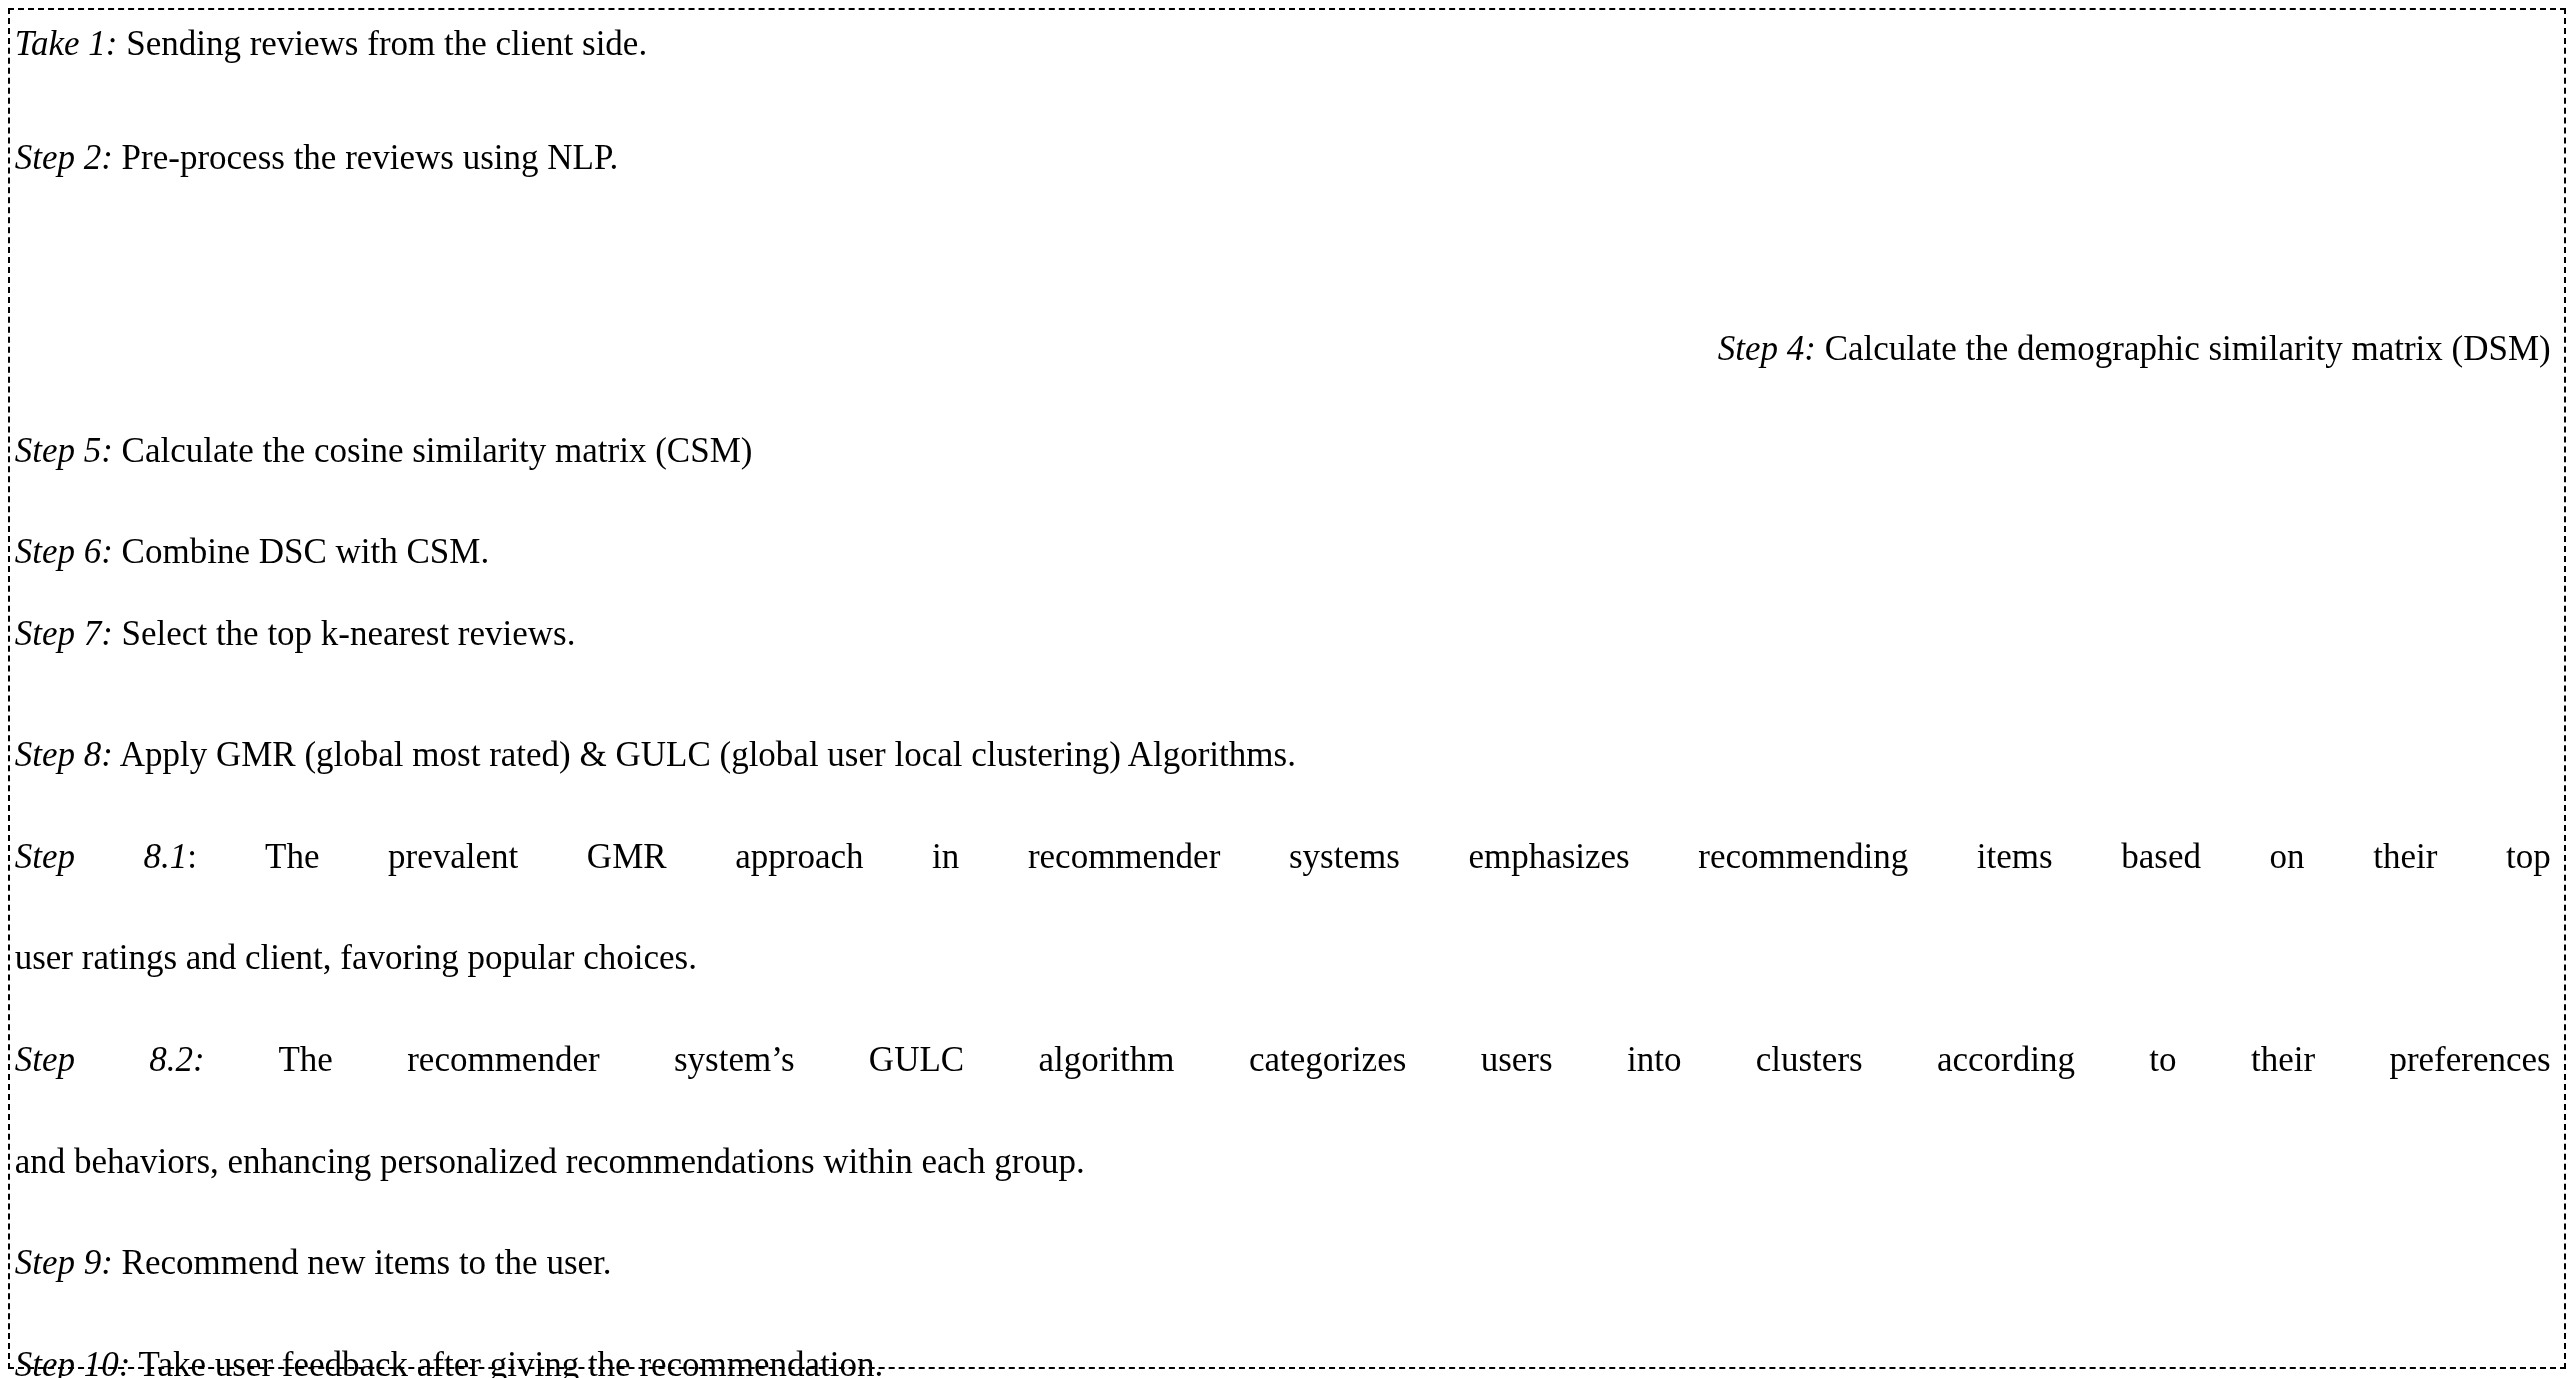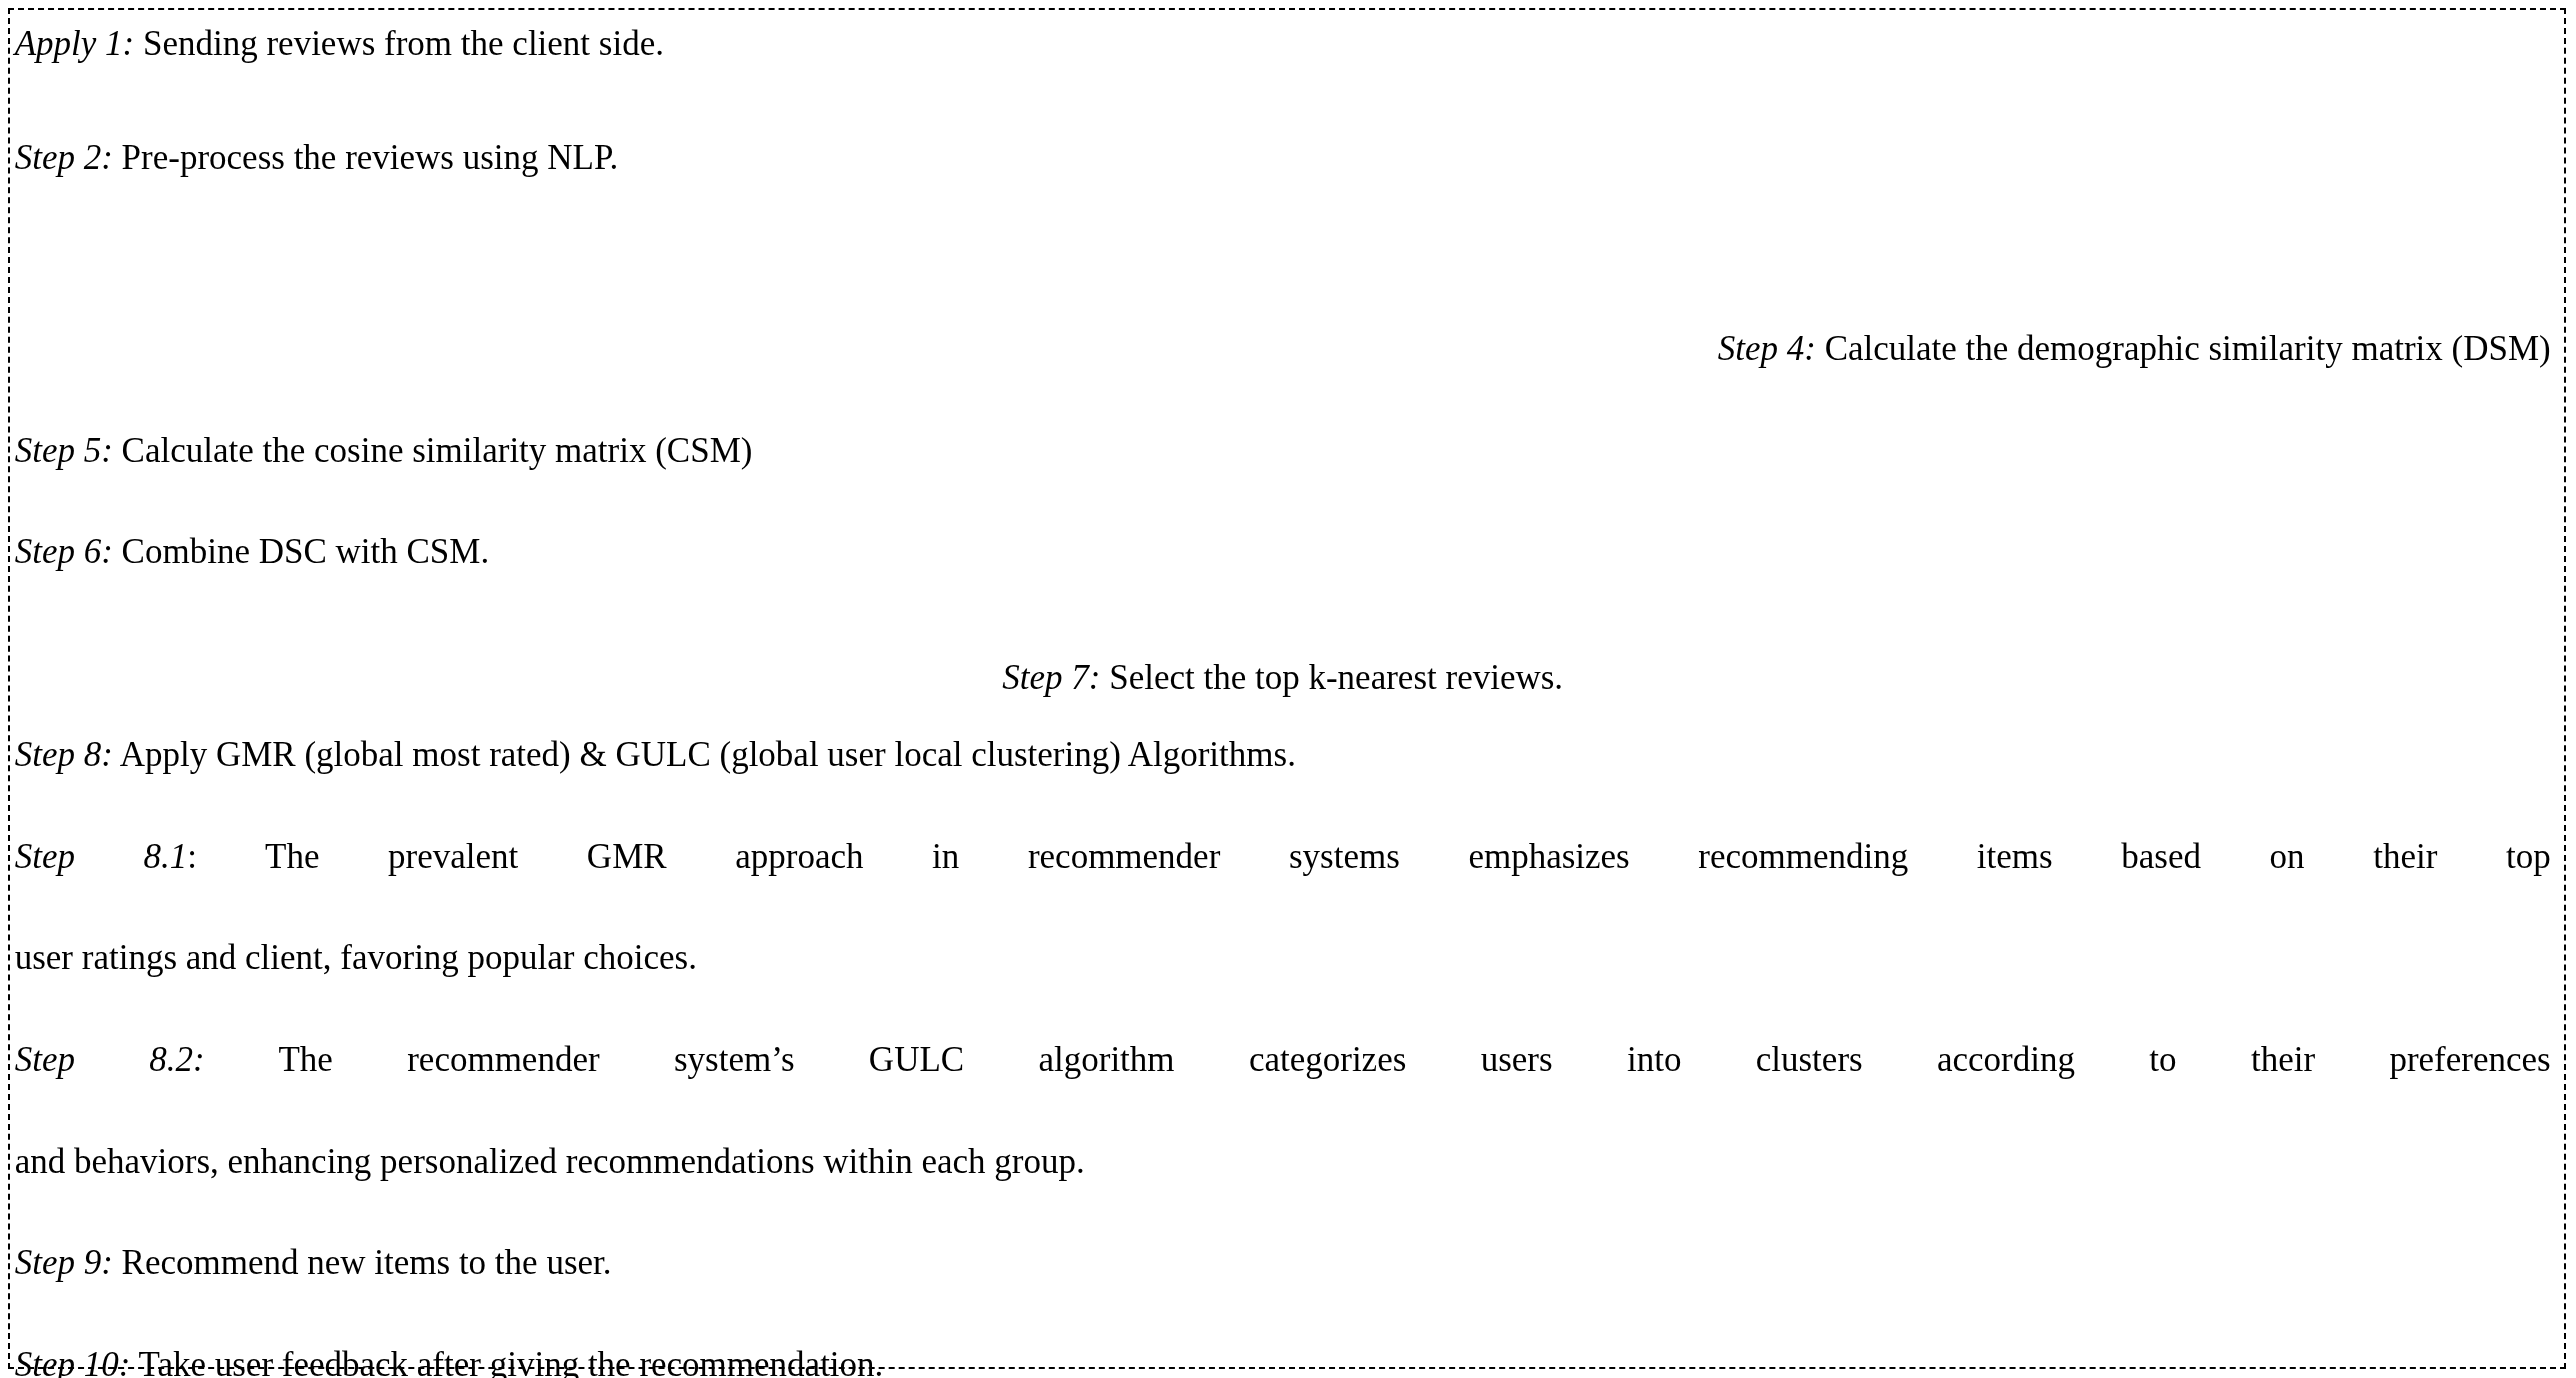--- a/index.html
+++ b/index.html
@@ -62,36 +62,36 @@
     font-style: normal;
   }
 
   
   .ln1  { top: 10.3px; }
   .ln2  { top: 112px; margin-top: 12px; }
   .ln3  { top: 213px; }
   .ln4  { top: 315px; text-align: right; }
   .ln5  { top: 417px; }
   .ln6  { top: 518px; }
-  .ln7  { top: 644px; text-align: center; }
+  .ln7  { top: 600px; }
   .ln8  { top: 721px; }
   .ln9  { top: 823px; font-family: Liberation Serif, serif; }
   .ln10 { top: 924px; }
   .ln11 { top: 1026px; }
   .ln12 { top: 1128px; }
   .ln13 { top: 1229px; }
   .ln14 { top: 1331px; }
 </style>
 </head>
 <body>
 
 <div id="steps-frame">
   <div id="steps-list">
 
-    <div class="step-line ln1"><span class="step-label">Apply 1:</span><span class="step-text"> Sending reviews from the client side.</span></div>
+    <div class="step-line ln1"><span class="step-label">Take 1:</span><span class="step-text"> Sending reviews from the client side.</span></div>
 
     <div class="step-line ln2"><span class="step-label">Step 2:</span><span class="step-text"> Pre-process the reviews using NLP.</span></div>
 
 
     <div class="step-line ln4"><span class="step-label">Step 4:</span><span class="step-text"> Calculate the demographic similarity matrix (DSM)</span></div>
 
     <div class="step-line ln5"><span class="step-label">Step 5:</span><span class="step-text"> Calculate the cosine similarity matrix (CSM)</span></div>
 
     <div class="step-line ln6"><span class="step-label">Step 6:</span><span class="step-text"> Combine DSC with CSM.</span></div>
 

